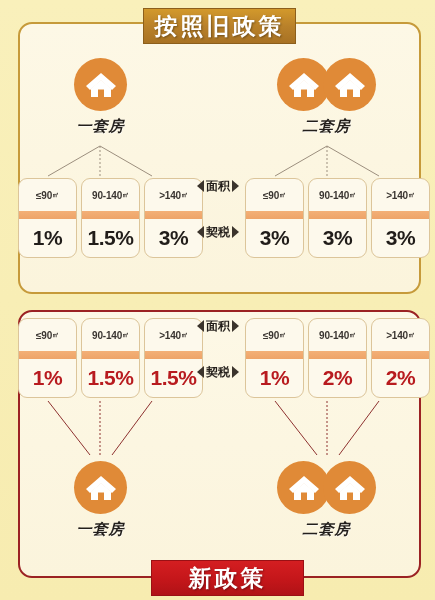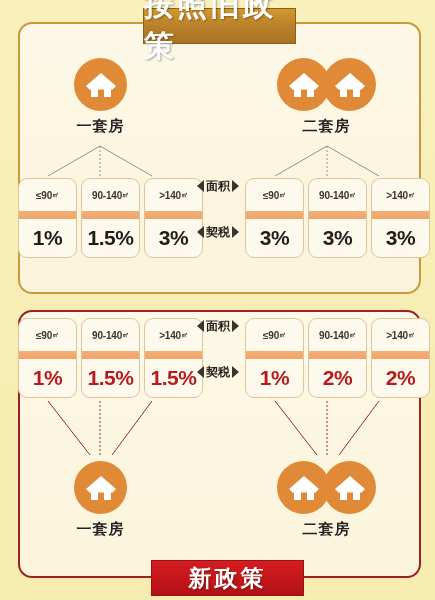--- a/index.html
+++ b/index.html
@@ -55,21 +55,21 @@
     font-weight: bold;
     letter-spacing: 3px;
     text-shadow: 1px 1px 2px rgba(0,0,0,.35);
     z-index: 6;
   }
   .banner-old {
     left: 143px;
     top: 8px;
     width: 151px;
     height: 34px;
-    font-size: 30px;
+    font-size: 23px;
     background: linear-gradient(180deg, #d3992b 0%, #b9812a 50%, #a87224 100%);
     border: 1px solid #8c5f1c;
   }
   .banner-new {
     left: 151px;
     top: 560px;
     width: 151px;
     height: 34px;
     font-size: 23px;
     background: linear-gradient(180deg, #d41e21 0%, #c4161a 55%, #b01216 100%);
@@ -102,20 +102,21 @@
   }
   .circle svg { display: block; }
   .house-label {
     margin-top: 6px;
     font-size: 15px;
     font-weight: bold;
     color: #231f1c;
     letter-spacing: 1px;
     white-space: nowrap;
     text-shadow: 0.5px 0.5px 0 rgba(255,255,255,.6);
+    font-style: italic;
   }
 
   .hg-old-1 { left: 74px;  top: 58px; }
   .hg-old-2 { left: 277px; top: 58px; }
   .hg-new-1 { left: 74px;  top: 461px; }
   .hg-new-2 { left: 277px; top: 461px; }
 
   
   .connectors {
     position: absolute;

